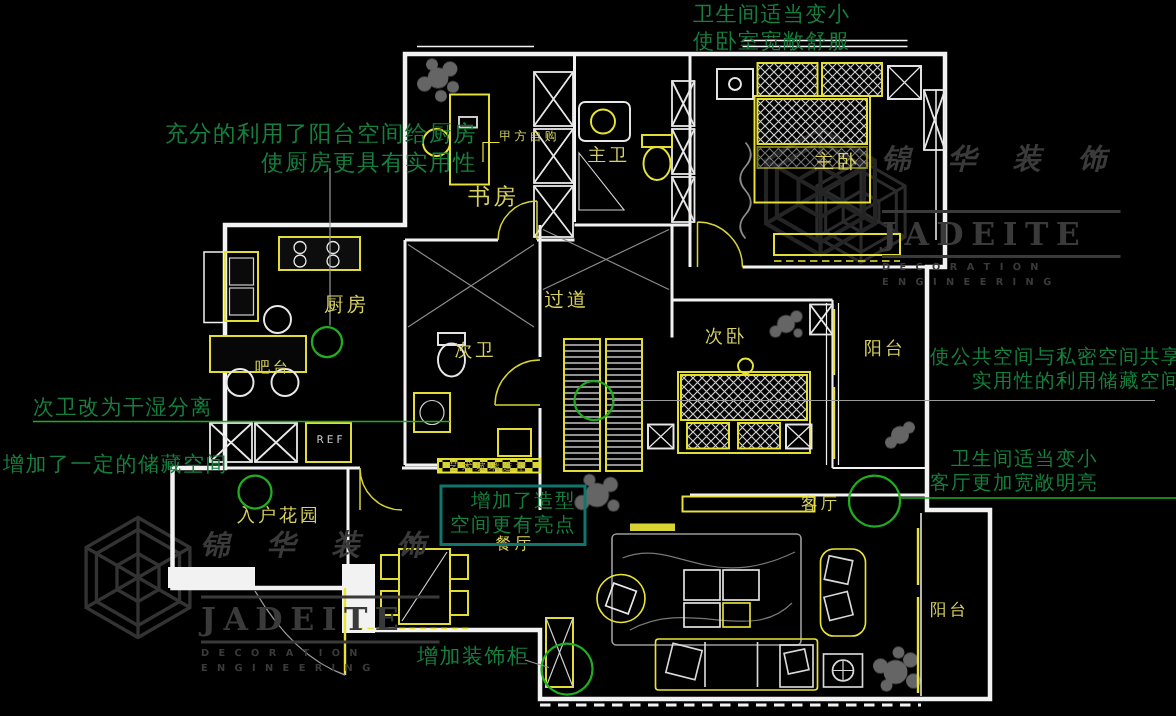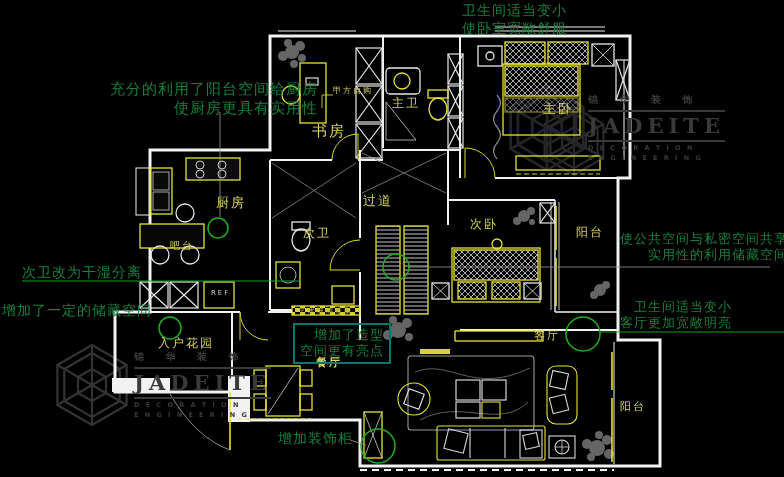--- a/index.html
+++ b/index.html
@@ -5,22 +5,22 @@
   html,body{margin:0;padding:0;background:#000;}
   #stage{position:relative;width:784px;height:477px;background:#000;overflow:hidden;
          font-family:"DejaVu Sans","Liberation Sans",sans-serif;}
   #plan-svg{position:absolute;left:0;top:0;}
   #labels{position:absolute;left:0;top:0;width:784px;height:477px;pointer-events:none;}
   .room-label{position:absolute;color:#d9d25e;white-space:nowrap;letter-spacing:2px;line-height:1;}
   .annotation{position:absolute;color:#15803d;font-size:13px;line-height:1.25;white-space:nowrap;letter-spacing:1px;text-align:right;}
   .annotation.boxed{border:2px solid #0f766e;padding:2px 5px;}
   .watermark{position:absolute;color:#3a3a3a;text-align:left;
              font-family:"DejaVu Serif","Liberation Serif",serif;}
-  .watermark .cn{font-size:10px;font-weight:bold;letter-spacing:9px;white-space:nowrap;
-                 border-bottom:2px solid #3a3a3a;padding-bottom:3px;}
+  .watermark .cn{font-size:19px;font-weight:bold;letter-spacing:9px;white-space:nowrap;
+                 border-bottom:2px solid #3a3a3a;padding-bottom:21px;font-style:italic;}
   .watermark .en{font-size:21px;font-weight:bold;letter-spacing:5px;white-space:nowrap;
                  border-bottom:2px solid #3a3a3a;padding:1px 0 2px 0;}
   .watermark .sub{font-size:6.5px;letter-spacing:2px;white-space:nowrap;padding-top:2px;
                   font-family:"DejaVu Sans","Liberation Sans",sans-serif;font-weight:bold;}
 </style>
 </head>
 <body>
 
 <div id="stage">
 
@@ -326,21 +326,21 @@
       <span class="room-label" style="left: 392px; top: 97px; font-size: 12px;">主卫</span>
       <span class="room-label" style="left: 543px; top: 102px; font-size: 13px;">主卧</span>
       <span class="room-label" style="left: 333px; top: 87px; font-size: 8px;">甲方自购</span>
       <span class="room-label" style="left: 216px; top: 196px; font-size: 13px; font-family: Liberation Serif, serif;">厨房</span>
       <span class="room-label" style="left: 170px; top: 229px; font-size: 10px; margin-top: 12px;">吧台</span>
       <span class="room-label" style="left: 303px; top: 227px; font-size: 12px;">次卫</span>
       <span class="room-label" style="left: 363px; top: 194px; font-size: 13px;">过道</span>
       <span class="room-label" style="left: 470px; top: 218px; font-size: 12px;">次卧</span>
       <span class="room-label" style="left: 576px; top: 226px; font-size: 12px;">阳台</span>
       <span class="room-label" style="left: 534px; top: 330px; font-size: 11px;">客厅</span>
-      <span class="room-label" style="left: 316px; top: 357px; font-size: 11px; font-weight: bold;">餐厅</span>
+      <span class="room-label" style="left: 330px; top: 357px; font-size: 11px;">餐厅</span>
       <span class="room-label" style="left: 620px; top: 401px; font-size: 11px;">阳台</span>
       <span class="room-label" style="left: 158px; top: 337px; font-size: 12px;">入户花园</span>
       <span class="room-label" style="left: 299px; top: 308px; font-size: 7px; color: rgb(184, 177, 69);">艺术玻璃造型</span>
       <span class="room-label" style="left: 211px; top: 290px; font-size: 7px; color: rgb(204, 204, 204);">REF</span>
       <div class="annotation" style="left: 462px; top: 2px; font-size: 14px;">
         <div>卫生间适当变小</div>
         <div>使卧室宽敞舒服</div>
       </div>
       <div class="annotation" style="left: 110px; top: 80px; font-size: 15px;">
         <div>充分的利用了阳台空间给厨房</div>

